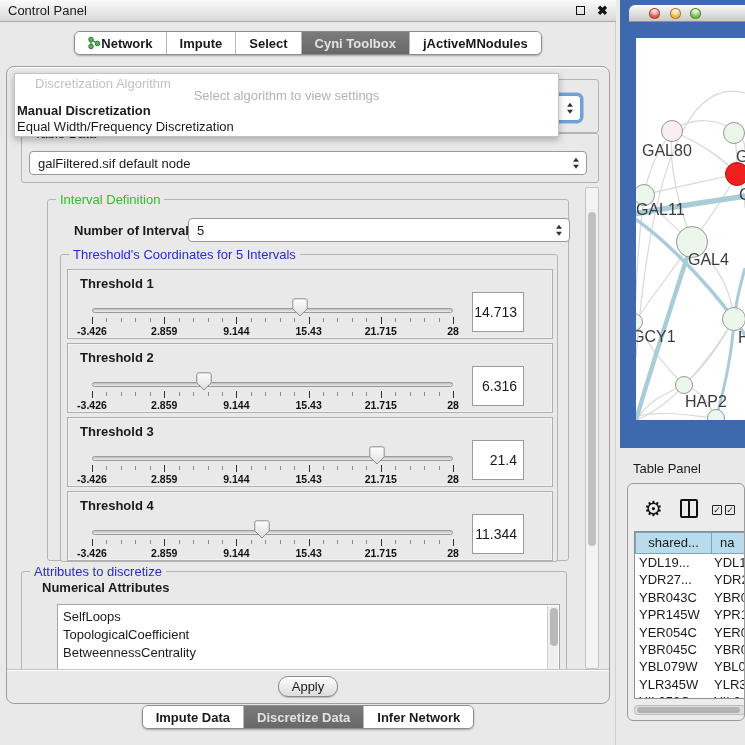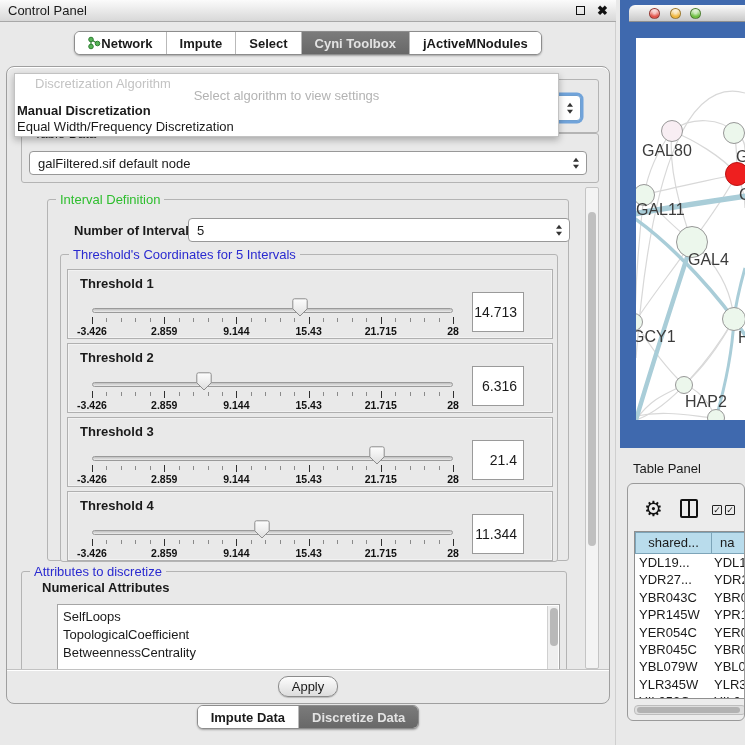--- a/index.html
+++ b/index.html
@@ -330,20 +330,23 @@
       </div>
     </div>
 
     <div id="bottom-tabbar" class="abs tabbar">
       <div class="tabgroup" id="bottom-tabs">
           <div class="tab">
             <span>Impute Data</span>
           </div>
           <div class="tab sel">
             <span>Discretize Data</span>
+          </div>
+          <div class="tab">
+            <span>Infer Network</span>
           </div>
         </div>
     </div>
   </div>
 
   <div id="net-window" class="abs">
     <div id="net-titlebar" class="abs">
       <div id="lights" style="display:flex; gap:9.5px;">
           <span class="light" style="background: radial-gradient(circle at 50% 35%, rgba(255, 255, 255, 0.667) 0px, rgba(255, 255, 255, 0.667) 18%, rgb(227, 84, 75) 60%) rgb(227, 84, 75);"></span>
           <span class="light" style="background: radial-gradient(circle at 50% 35%, rgba(255, 255, 255, 0.667) 0px, rgba(255, 255, 255, 0.667) 18%, rgb(240, 183, 62) 60%) rgb(240, 183, 62);"></span>

